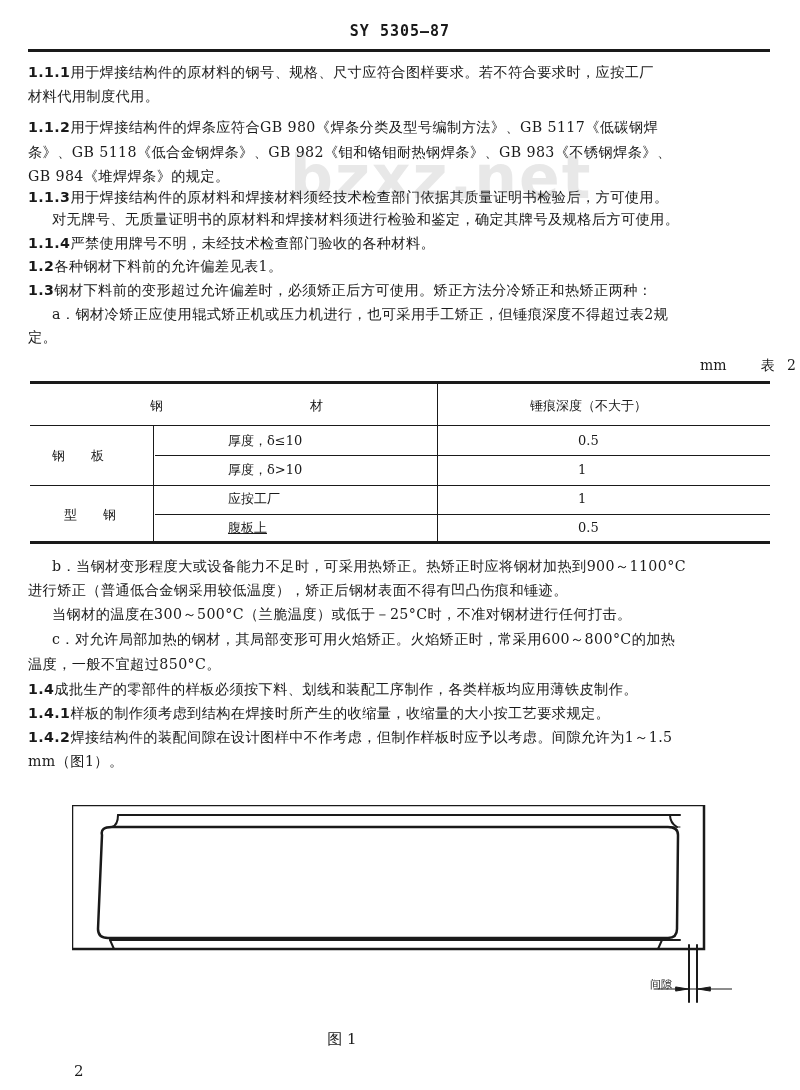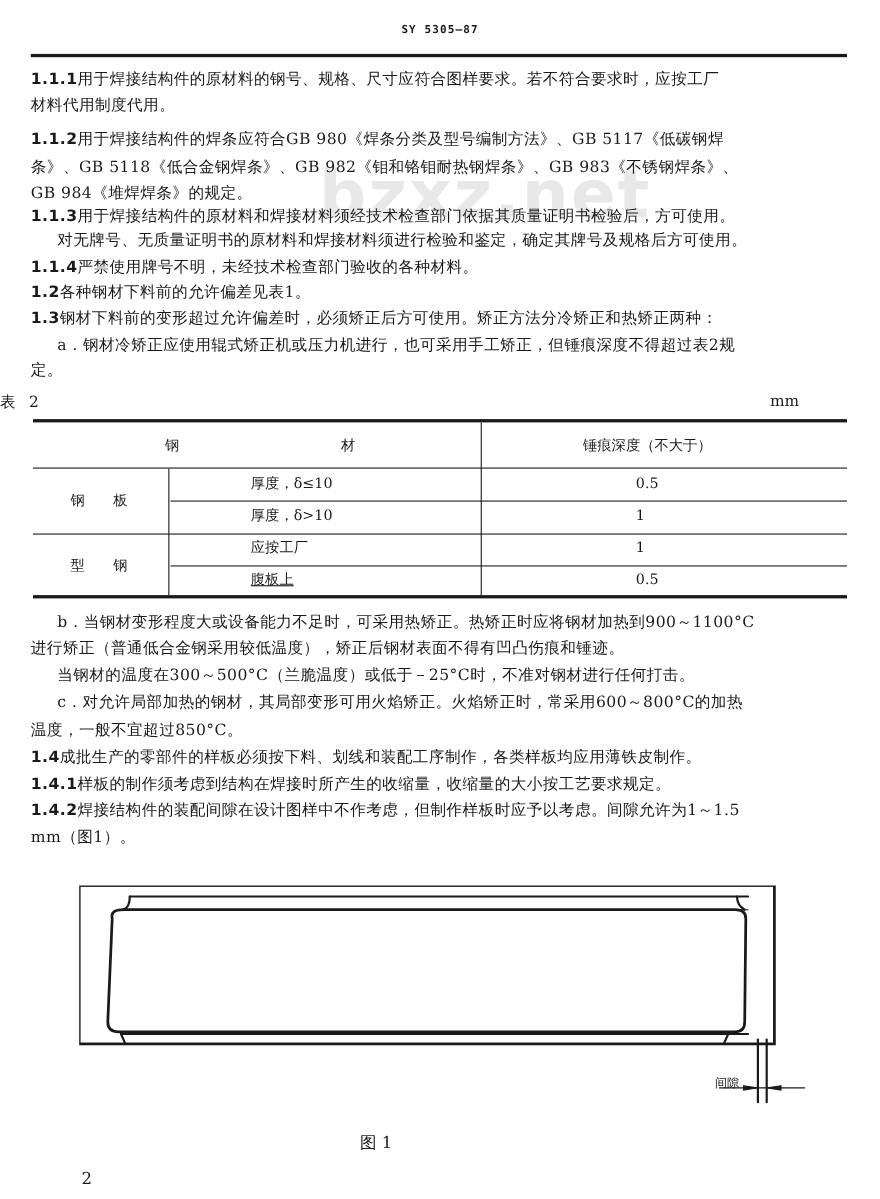--- a/index.html
+++ b/index.html
@@ -5,37 +5,37 @@
   html, body { margin: 0; padding: 0; background: #ffffff; }
   body {
     width: 800px; height: 1090px; position: relative; overflow: hidden;
     font-family: "DejaVu Serif", "Liberation Serif", serif;
     color: #1a1a1a;
   }
   .abs { position: absolute; }
   .header-code {
     left: 0; width: 800px; top: 22px; text-align: center;
     font-family: "DejaVu Sans Mono", "Liberation Mono", monospace;
-    font-weight: bold; font-size: 10px; letter-spacing: 1px;
+    font-weight: bold; font-size: 15px; letter-spacing: 1px;
   }
   .header-rule { left: 28px; width: 742px; top: 49px; height: 3px; background: #1a1a1a; }
   .line {
     position: absolute; left: 28px; font-size: 14.2px; line-height: 20px;
     white-space: nowrap; letter-spacing: 0.4px;
   }
   .line.indent { left: 52px; }
   .num { font-family: "DejaVu Sans", "Liberation Sans", sans-serif; font-weight: bold; }
   .watermark {
     position: absolute; left: 290px; top: 142px;
     font-family: "DejaVu Sans", "Liberation Sans", sans-serif; font-weight: bold;
     font-size: 60px; color: rgba(190,190,190,0.35); letter-spacing: 2px;
     pointer-events: none;
   }
   
-  .tbl-caption { left: 0; width: 800px; top: 357px; text-align: left; font-size: 14px; letter-spacing: 4px; }
+  .tbl-caption { left: 0; width: 800px; top: 357px; text-align: right; font-size: 14px; letter-spacing: 4px; }
   .tbl-unit { left: 700px; top: 357px; font-size: 14px; }
   .hline { position: absolute; background: #1a1a1a; }
   .vline { position: absolute; background: #1a1a1a; width: 1px; }
   .cell { position: absolute; font-size: 13px; line-height: 18px; white-space: nowrap; }
   
   .fig { position: absolute; left: 72px; top: 805px; }
   .fig-caption { left: 0; width: 684px; top: 1030px; text-align: center; font-size: 15px; }
   .page-num { left: 74px; top: 1062px; font-size: 15px; }
   .gap-label { left: 650px; top: 977px; font-size: 11px; }
 </style>
@@ -75,21 +75,21 @@
   <div class="hline" style="left:30px;width:740px;top:485px;height:1px;"></div>
   <div class="hline" style="left:155px;width:615px;top:514px;height:1px;"></div>
   <div class="hline" style="left:30px;width:740px;top:541px;height:3px;"></div>
   <div class="vline" style="left:437px;top:384px;height:157px;"></div>
   <div class="vline" style="left:153px;top:426px;height:115px;"></div>
 
   <div class="cell" style="left:150px;top:397px;">钢</div>
   <div class="cell" style="left:310px;top:397px;">材</div>
   <div class="cell" style="left:530px;top:397px;">锤痕深度（不大于）</div>
 
-  <div class="cell" style="left:64px;top:447px;">钢　　板</div>
+  <div class="cell" style="left:52px;top:447px;">钢　　板</div>
   <div class="cell" style="left:64px;top:506px;">型　　钢</div>
 
   <div class="cell" style="left:228px;top:432px;">厚度，δ≤10</div>
   <div class="cell" style="left:578px;top:432px;">0.5</div>
   <div class="cell" style="left:228px;top:461px;">厚度，δ&gt;10</div>
   <div class="cell" style="left:578px;top:461px;">1</div>
   <div class="cell" style="left:228px;top:490px;">应按工厂</div>
   <div class="cell" style="left:578px;top:490px;">1</div>
   <div class="cell" style="left:228px;top:519px;text-decoration:underline;">腹板上</div>
   <div class="cell" style="left:578px;top:519px;">0.5</div>

